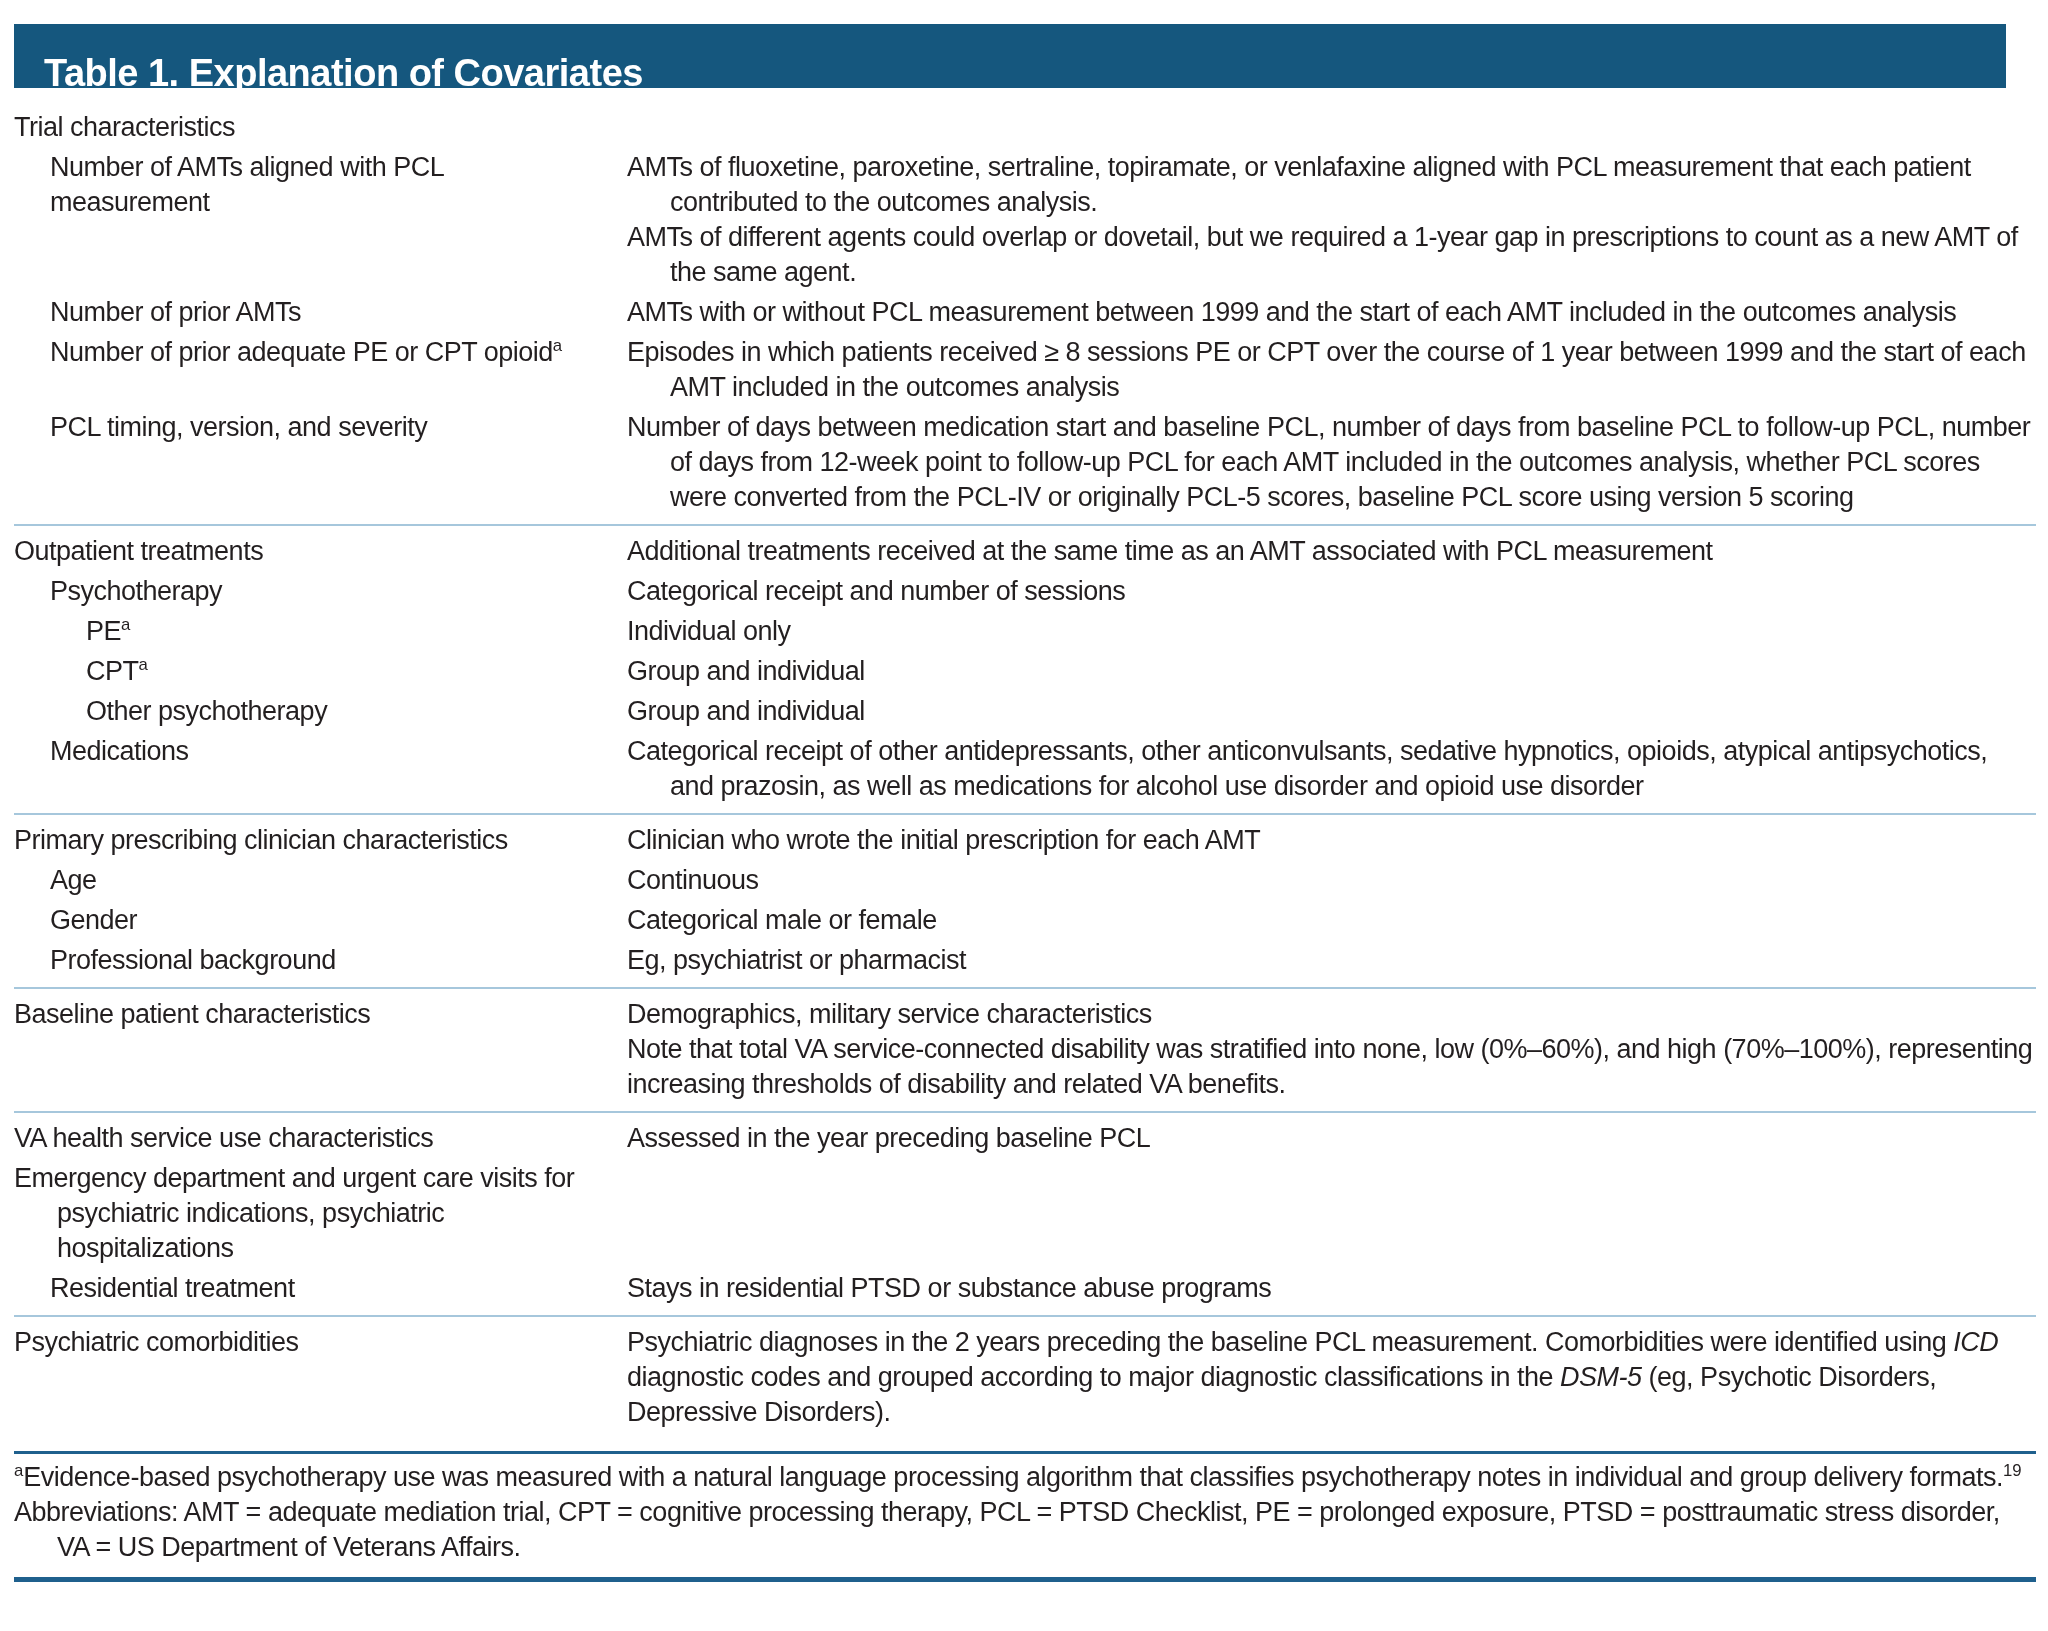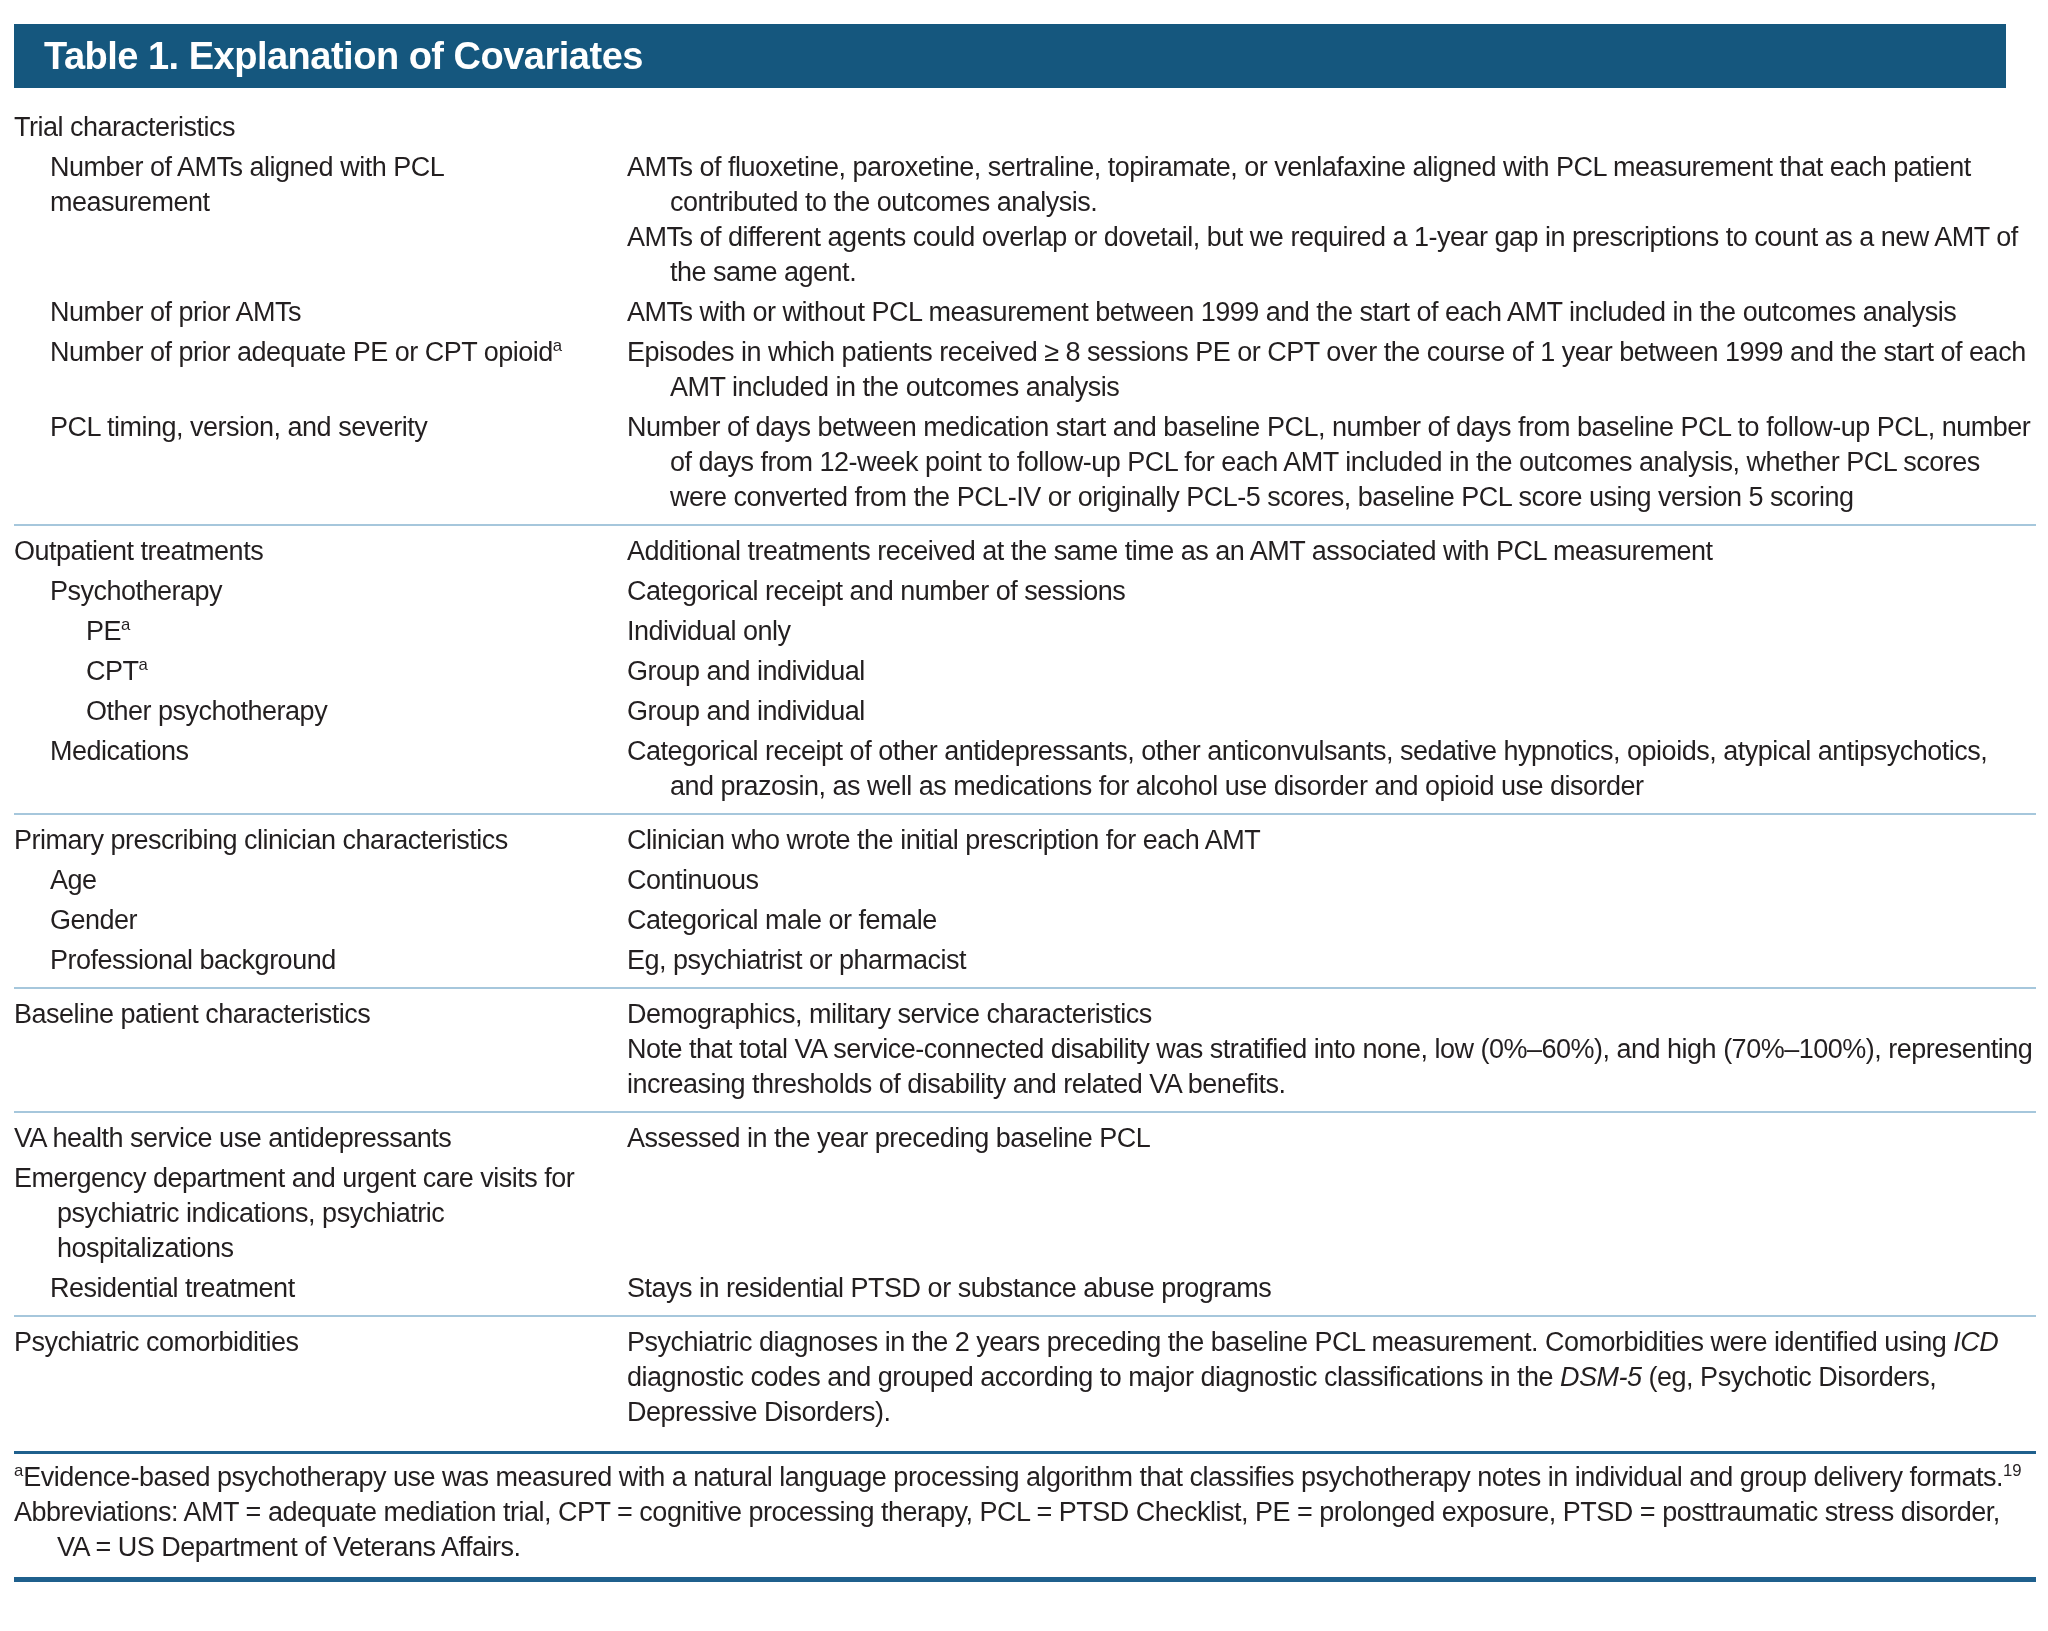--- a/index.html
+++ b/index.html
@@ -14,21 +14,21 @@
     color:var(--body-text,#231F20);
     font-family:"Liberation Sans","DejaVu Sans",sans-serif;
     font-size:27px;line-height:35px;letter-spacing:-0.5px;
   }
   .page{padding:24px 12px 0 14px;}
   .table-header{
     background:var(--header-bg,#15577E);
     height:64px;margin-right:30px;margin-bottom:14px;
   }
   .table-header h1{
-    margin:0;padding:0 0 0 30px;
+    margin:0;padding:17px 0 0 30px;
     color:var(--header-text,#fff);
     font-size:38px;line-height:64px;font-weight:bold;letter-spacing:-0.5px;border-radius:8px;
   }
   .sec{padding:8px 0 9px;}
   .sec + .sec{border-top:2px solid var(--rule-light,#A6C7DC);}
   .tr{display:grid;grid-template-columns:613px 1fr;align-items:start;margin:0 0 5px;}
   .tr:last-child{margin-bottom:0;}
   .term{padding-right:20px;}
   .term.narrow{max-width:520px;}
   .ind1{padding-left:36px;}
@@ -158,21 +158,21 @@
         <div class="term"><span>Baseline patient characteristics</span></div>
         <div class="desc">
           <p>Demographics, military service characteristics</p>
           <p>Note that total VA service-connected disability was stratified into none, low (0%–60%), and high (70%–100%), representing increasing thresholds of disability and related VA benefits.</p>
         </div>
       </div>
     </section>
 
     <section class="sec">
       <div class="tr">
-        <div class="term"><span>VA health service use antidepressants</span></div>
+        <div class="term"><span>VA health service use characteristics</span></div>
         <div class="desc">
           <p class="hang">Assessed in the year preceding baseline PCL</p>
         </div>
       </div>
       <div class="tr">
         <div class="desc">
           <p class="hang">Emergency department and urgent care visits for psychiatric indications, psychiatric hospitalizations</p>
         </div>
       </div>
       <div class="tr">

